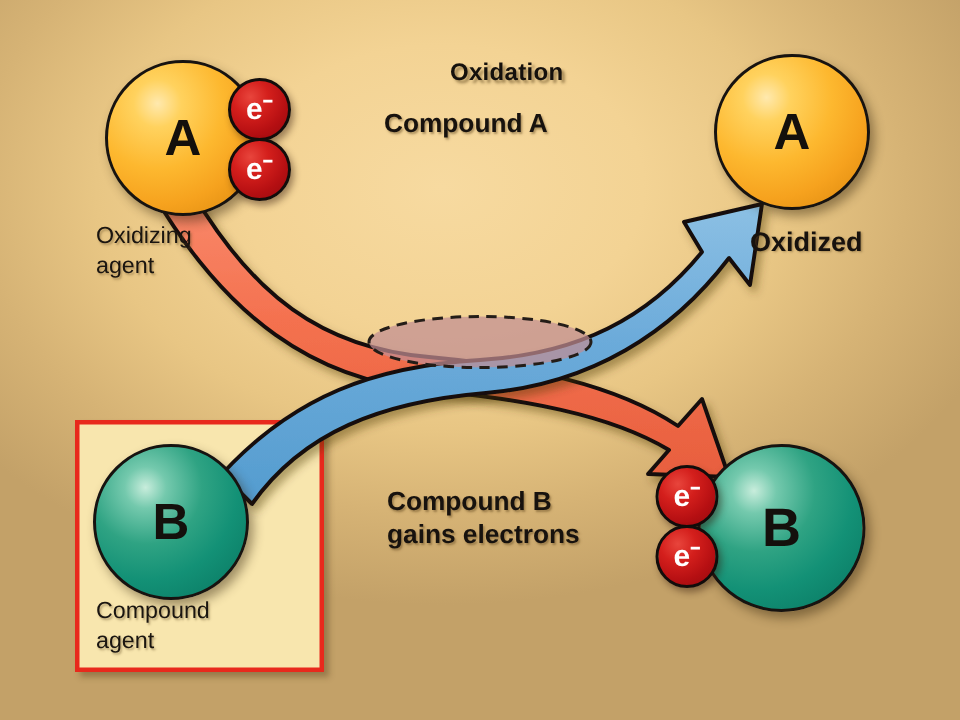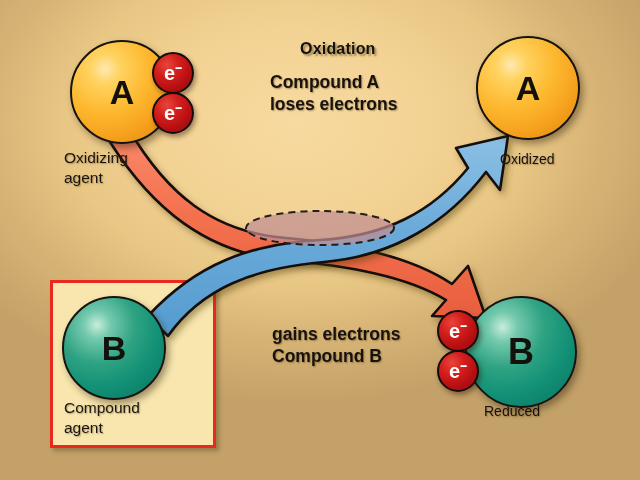--- a/index.html
+++ b/index.html
@@ -123,31 +123,30 @@
     text-shadow: 2px 2px 2px rgba(90,65,25,0.55);
     letter-spacing: 0.2px;
     margin-left: 44px;
   }
   .subline {
     font-size: 17.5px;
     font-weight: bold;
     color: #17120e;
     line-height: 1.25;
     text-shadow: 1px 1px 1.5px rgba(95,70,30,0.5);
-    margin-left: 14px;
   }
   .caption {
     font-size: 15.5px;
     color: #1a1510;
     line-height: 1.3;
     text-shadow: 1px 1px 1.5px rgba(100,75,35,0.45);
   }
   .caption-bold {
-    font-size: 14px;
-    font-weight: normal;
+    font-size: 18px;
+    font-weight: bold;
     color: #17120e;
     line-height: 1.3;
     text-shadow: 1px 1px 1.5px rgba(100,75,35,0.45);
   }
 
   #oxidation-heading { left: 256px; top: 40px; }
   #oxidation-desc    { left: 256px; top: 72px; }
   #reduction-heading { left: 258px; top: 292px; }
   #reduction-desc    { left: 258px; top: 324px; }
 
@@ -234,35 +233,33 @@
   <div id="electron-b-1" class="electron">
     <span>e⁻</span>
   </div>
   <div id="electron-b-2" class="electron">
     <span>e⁻</span>
   </div>
 
   <div id="oxidation-heading" class="txt heading">Oxidation</div>
   <div id="oxidation-desc" class="txt subline">
     <div>Compound A</div>
-    <div>loses electrons</div>
   </div>
 
   <div id="reduction-desc" class="txt subline">
+    <div>Compound B</div>
     <div>gains electrons</div>
-    <div>Compound B</div>
   </div>
 
   <div id="reducing-agent-label" class="txt caption">
     <div>Oxidizing</div>
     <div>agent</div>
   </div>
 
   <div id="oxidizing-agent-label" class="txt caption">
     <div>Compound</div>
     <div>agent</div>
   </div>
 
   <div id="oxidized-label" class="txt caption-bold">Oxidized</div>
 
-  <div id="reduced-label" class="txt caption-bold">Reduced</div>
 
 </div>
 
 </body></html>

